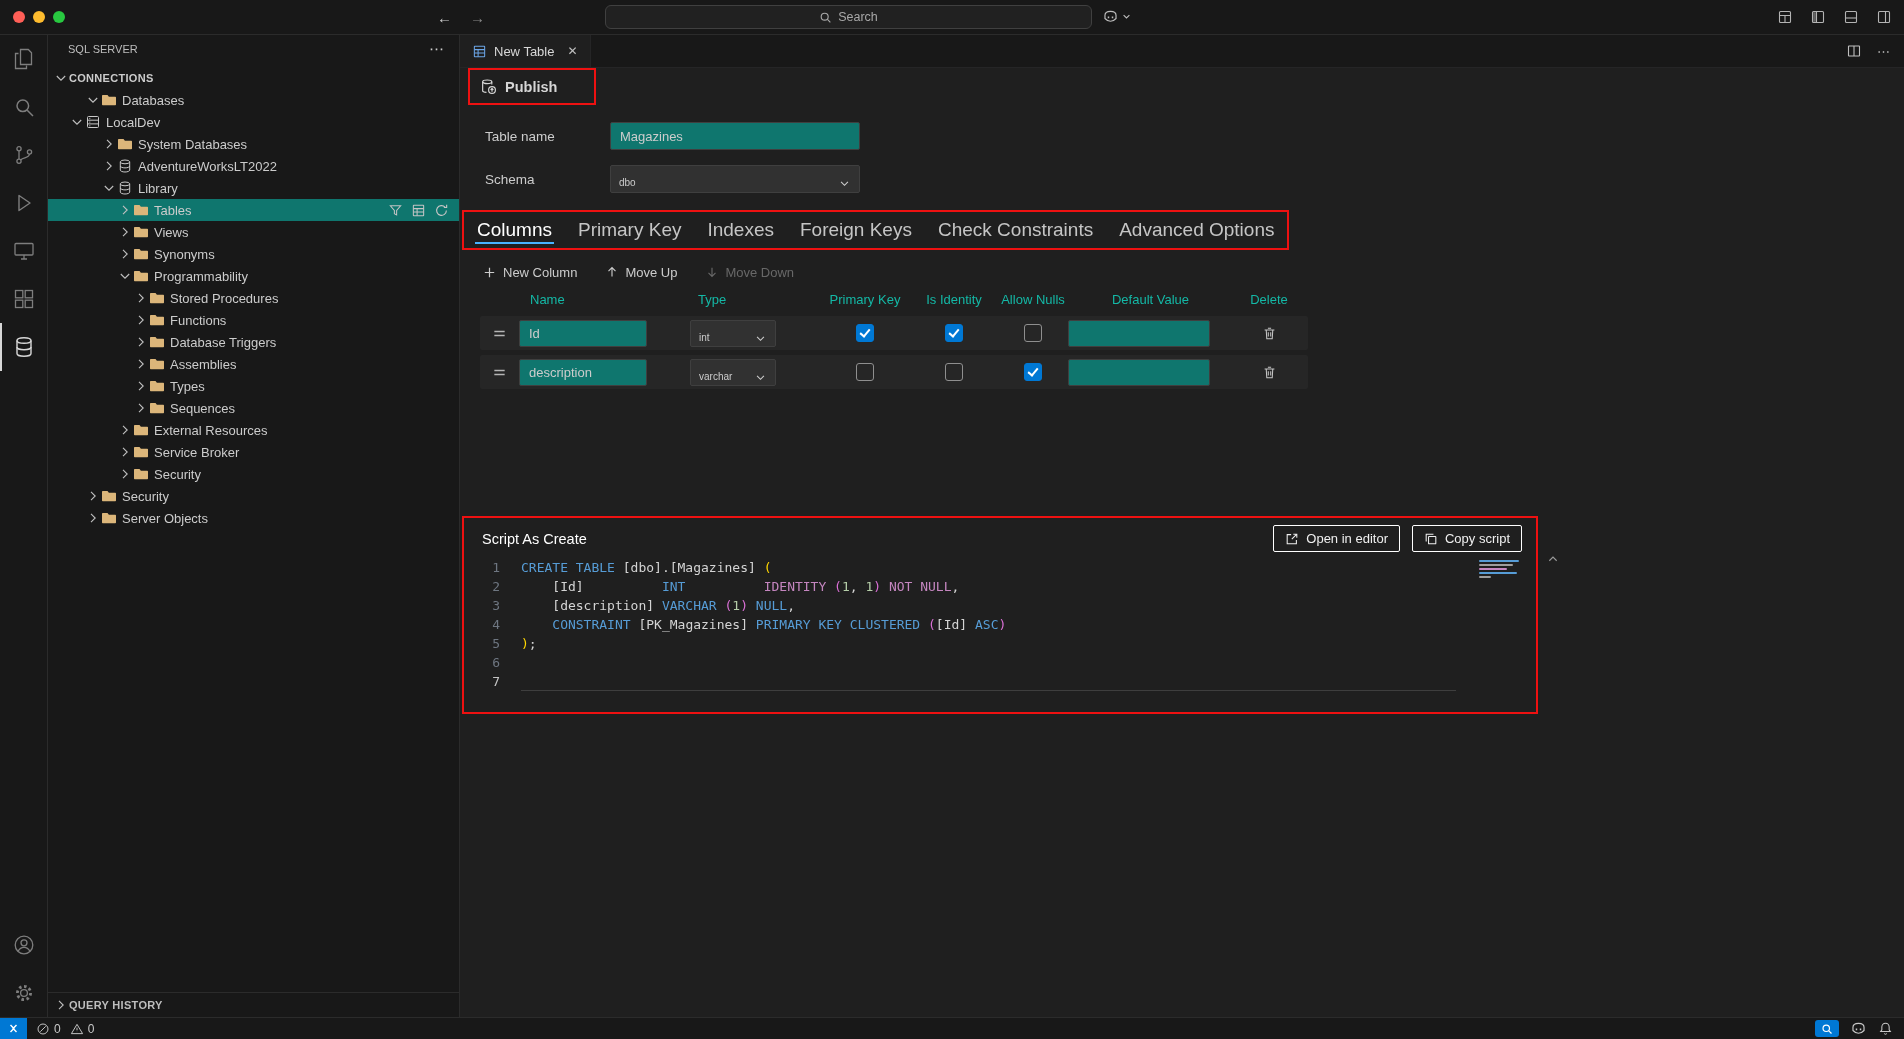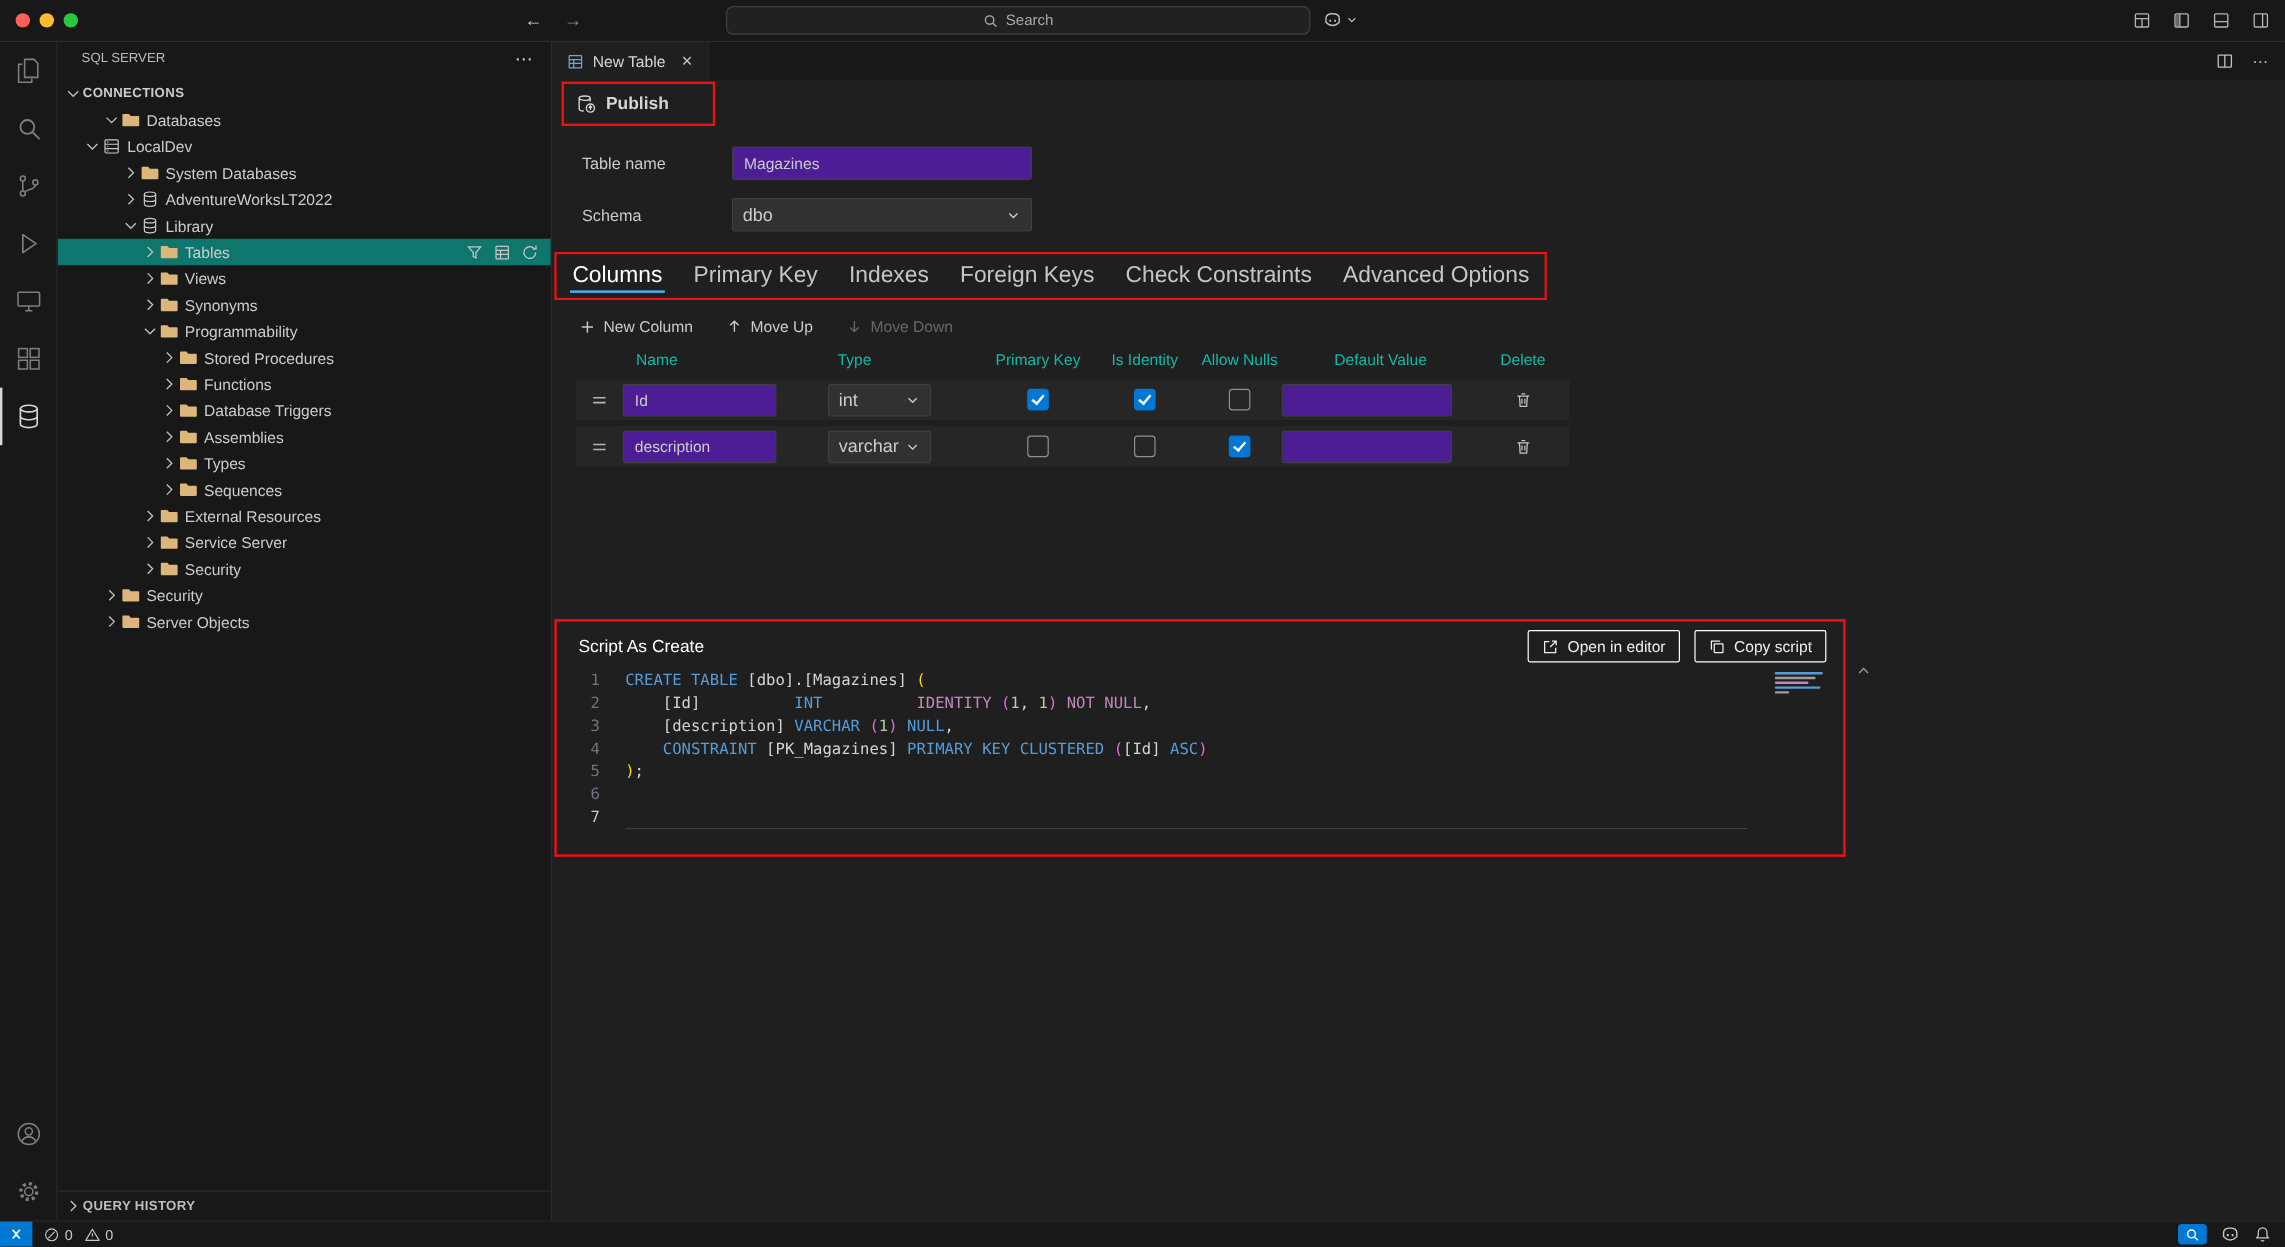--- a/index.html
+++ b/index.html
@@ -50,23 +50,23 @@
 .tab-close{margin-left:6px;color:#c0c0c0;font-size:12px}
 .tab-actions{margin-left:auto;display:flex;align-items:center;gap:15px;padding-right:14px;color:#c0c0c0}
 .editor-content{flex:1;position:relative}
 .red-box{position:absolute;border:2px solid var(--annotation)}
 
 .publish-box{left:8px;top:0;width:128px;height:37px;display:flex;align-items:center}
 .publish-btn{display:flex;align-items:flex-end;gap:8px;padding-left:10px;color:#d6d6d6;font-size:14.5px;font-weight:600}
 
 .form-label{position:absolute;font-size:13.5px;color:#ccc}
 .lbl-tn{left:25px;top:61px}.lbl-sc{left:25px;top:104px}
-.txt{background:#4c1d95;border:1px solid #3f3f3f;border-radius:2px;color:#ccc;font-size:13px;padding:0 9px;outline:none;font-family:inherit}
+.txt{background:#0f766e;border:1px solid #3f3f3f;border-radius:2px;color:#ccc;font-size:13px;padding:0 9px;outline:none;font-family:inherit}
 .tn-input{position:absolute;left:150px;top:54px;width:250px;height:28px}
-.select{background:#313131;border:1px solid #3f3f3f;border-radius:2px;display:flex;align-items:center;justify-content:space-between;padding:0 8px;color:#ccc;font-size:15px}
+.select{background:#313131;border:1px solid #3f3f3f;border-radius:2px;display:flex;justify-content:space-between;padding:11px 8px;color:#ccc;font-size:10px}
 .sc-select{position:absolute;left:150px;top:97px;width:250px;height:28px}
 
 .tabs-box{left:2px;top:142px;display:inline-flex}
 .d-tabs{display:flex;height:36px;background:#1f1f1f}
 .d-tab{display:flex;align-items:center;padding:0 13px;font-size:19px;color:#c5c5c5;position:relative}
 .d-tab.active{color:#fff}
 .d-tab.active::after{content:"";position:absolute;left:11px;right:11px;bottom:4px;height:2px;background:var(--tab-underline)}
 
 .toolbar{position:absolute;left:22px;top:192px;display:flex;align-items:center;gap:28px;height:24px}
 .tb-item{display:flex;align-items:center;gap:6px;color:#ccc;font-size:13px}
@@ -514,21 +514,21 @@
       <span class="chev">
             <svg width="16" height="16" viewBox="0 0 16 16" fill="none" stroke="currentColor" stroke-width="1.1">
               <path d="M6 3.8L10.2 8L6 12.2"></path>
             </svg>
           </span>
           <span class="t-icon">
             <svg width="16" height="16" viewBox="0 0 16 16">
               <path fill="#dcb67a" d="M1.7 3h4.8l1.4 1.7h6.4c.4 0 .7.3.7.7v7.2c0 .4-.3.7-.7.7H1.7c-.4 0-.7-.3-.7-.7V3.7c0-.4.3-.7.7-.7z"></path>
             </svg>
           </span>
-          <span class="t-label">Service Server</span>
+          <span class="t-label">Service Broker</span>
 
     </div>
         <div class="tree-row" style="padding-left:68px">
       <span class="chev">
             <svg width="16" height="16" viewBox="0 0 16 16" fill="none" stroke="currentColor" stroke-width="1.1">
               <path d="M6 3.8L10.2 8L6 12.2"></path>
             </svg>
           </span>
           <span class="t-icon">
             <svg width="16" height="16" viewBox="0 0 16 16">

